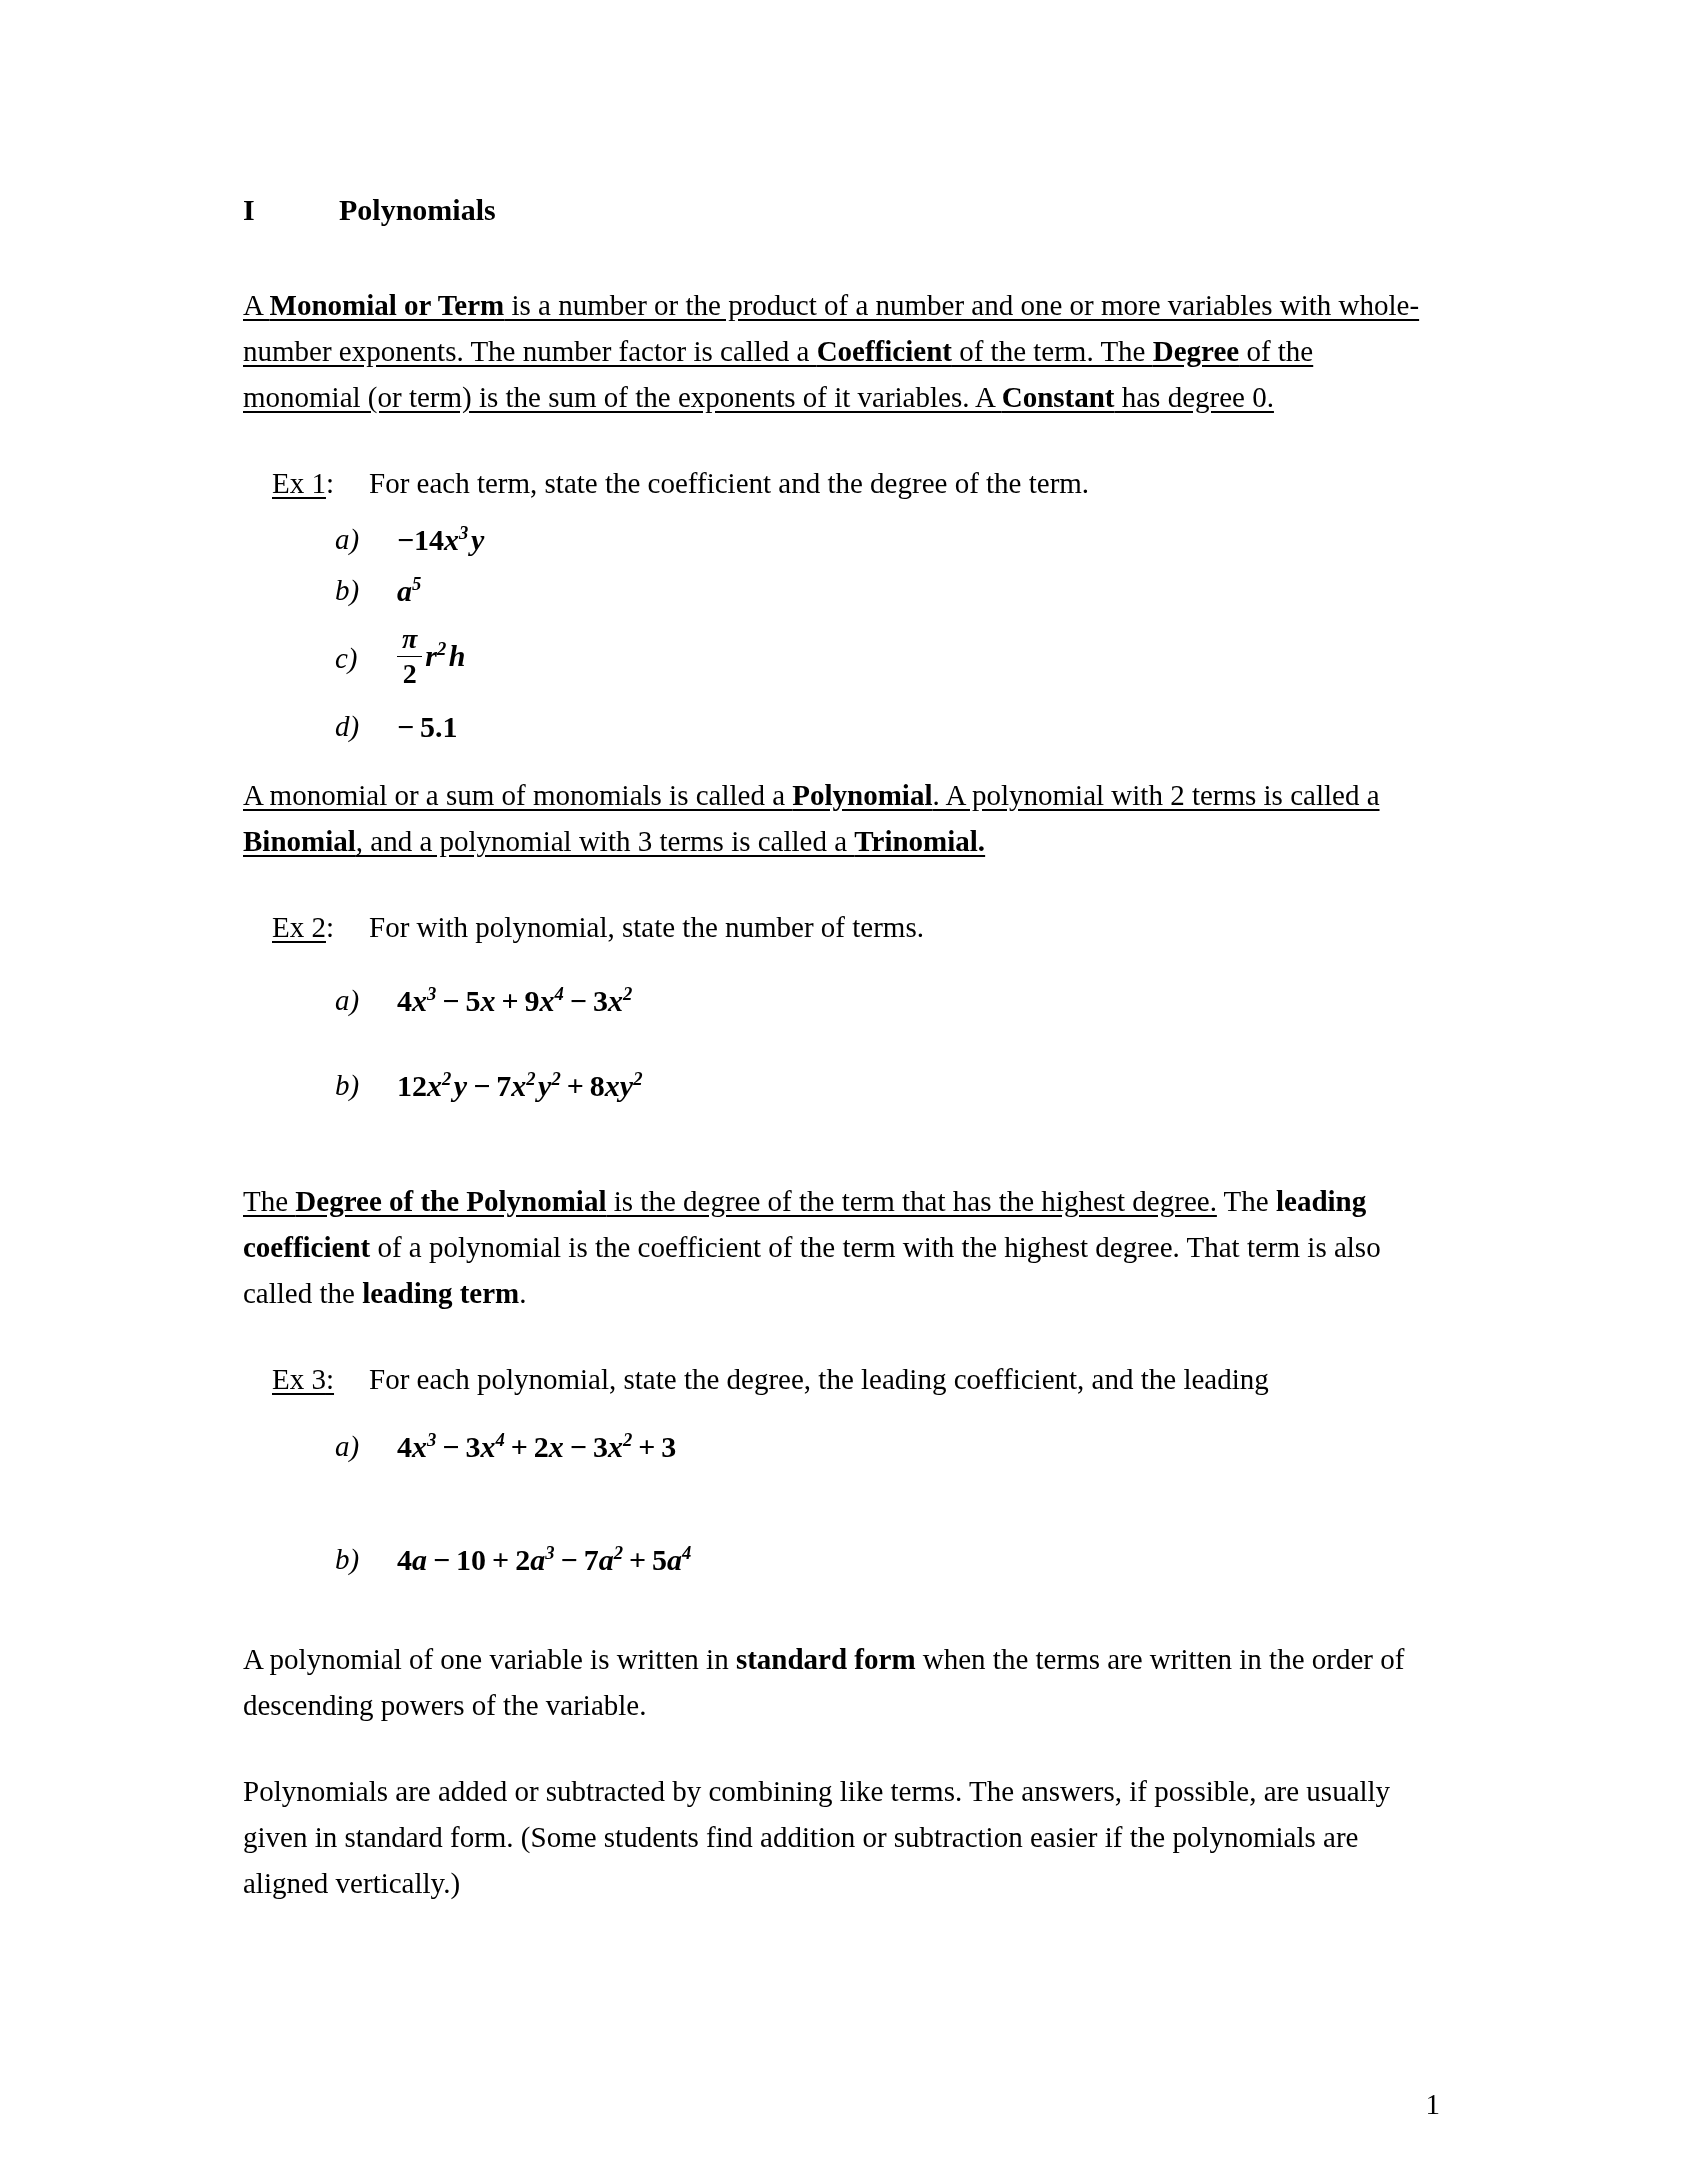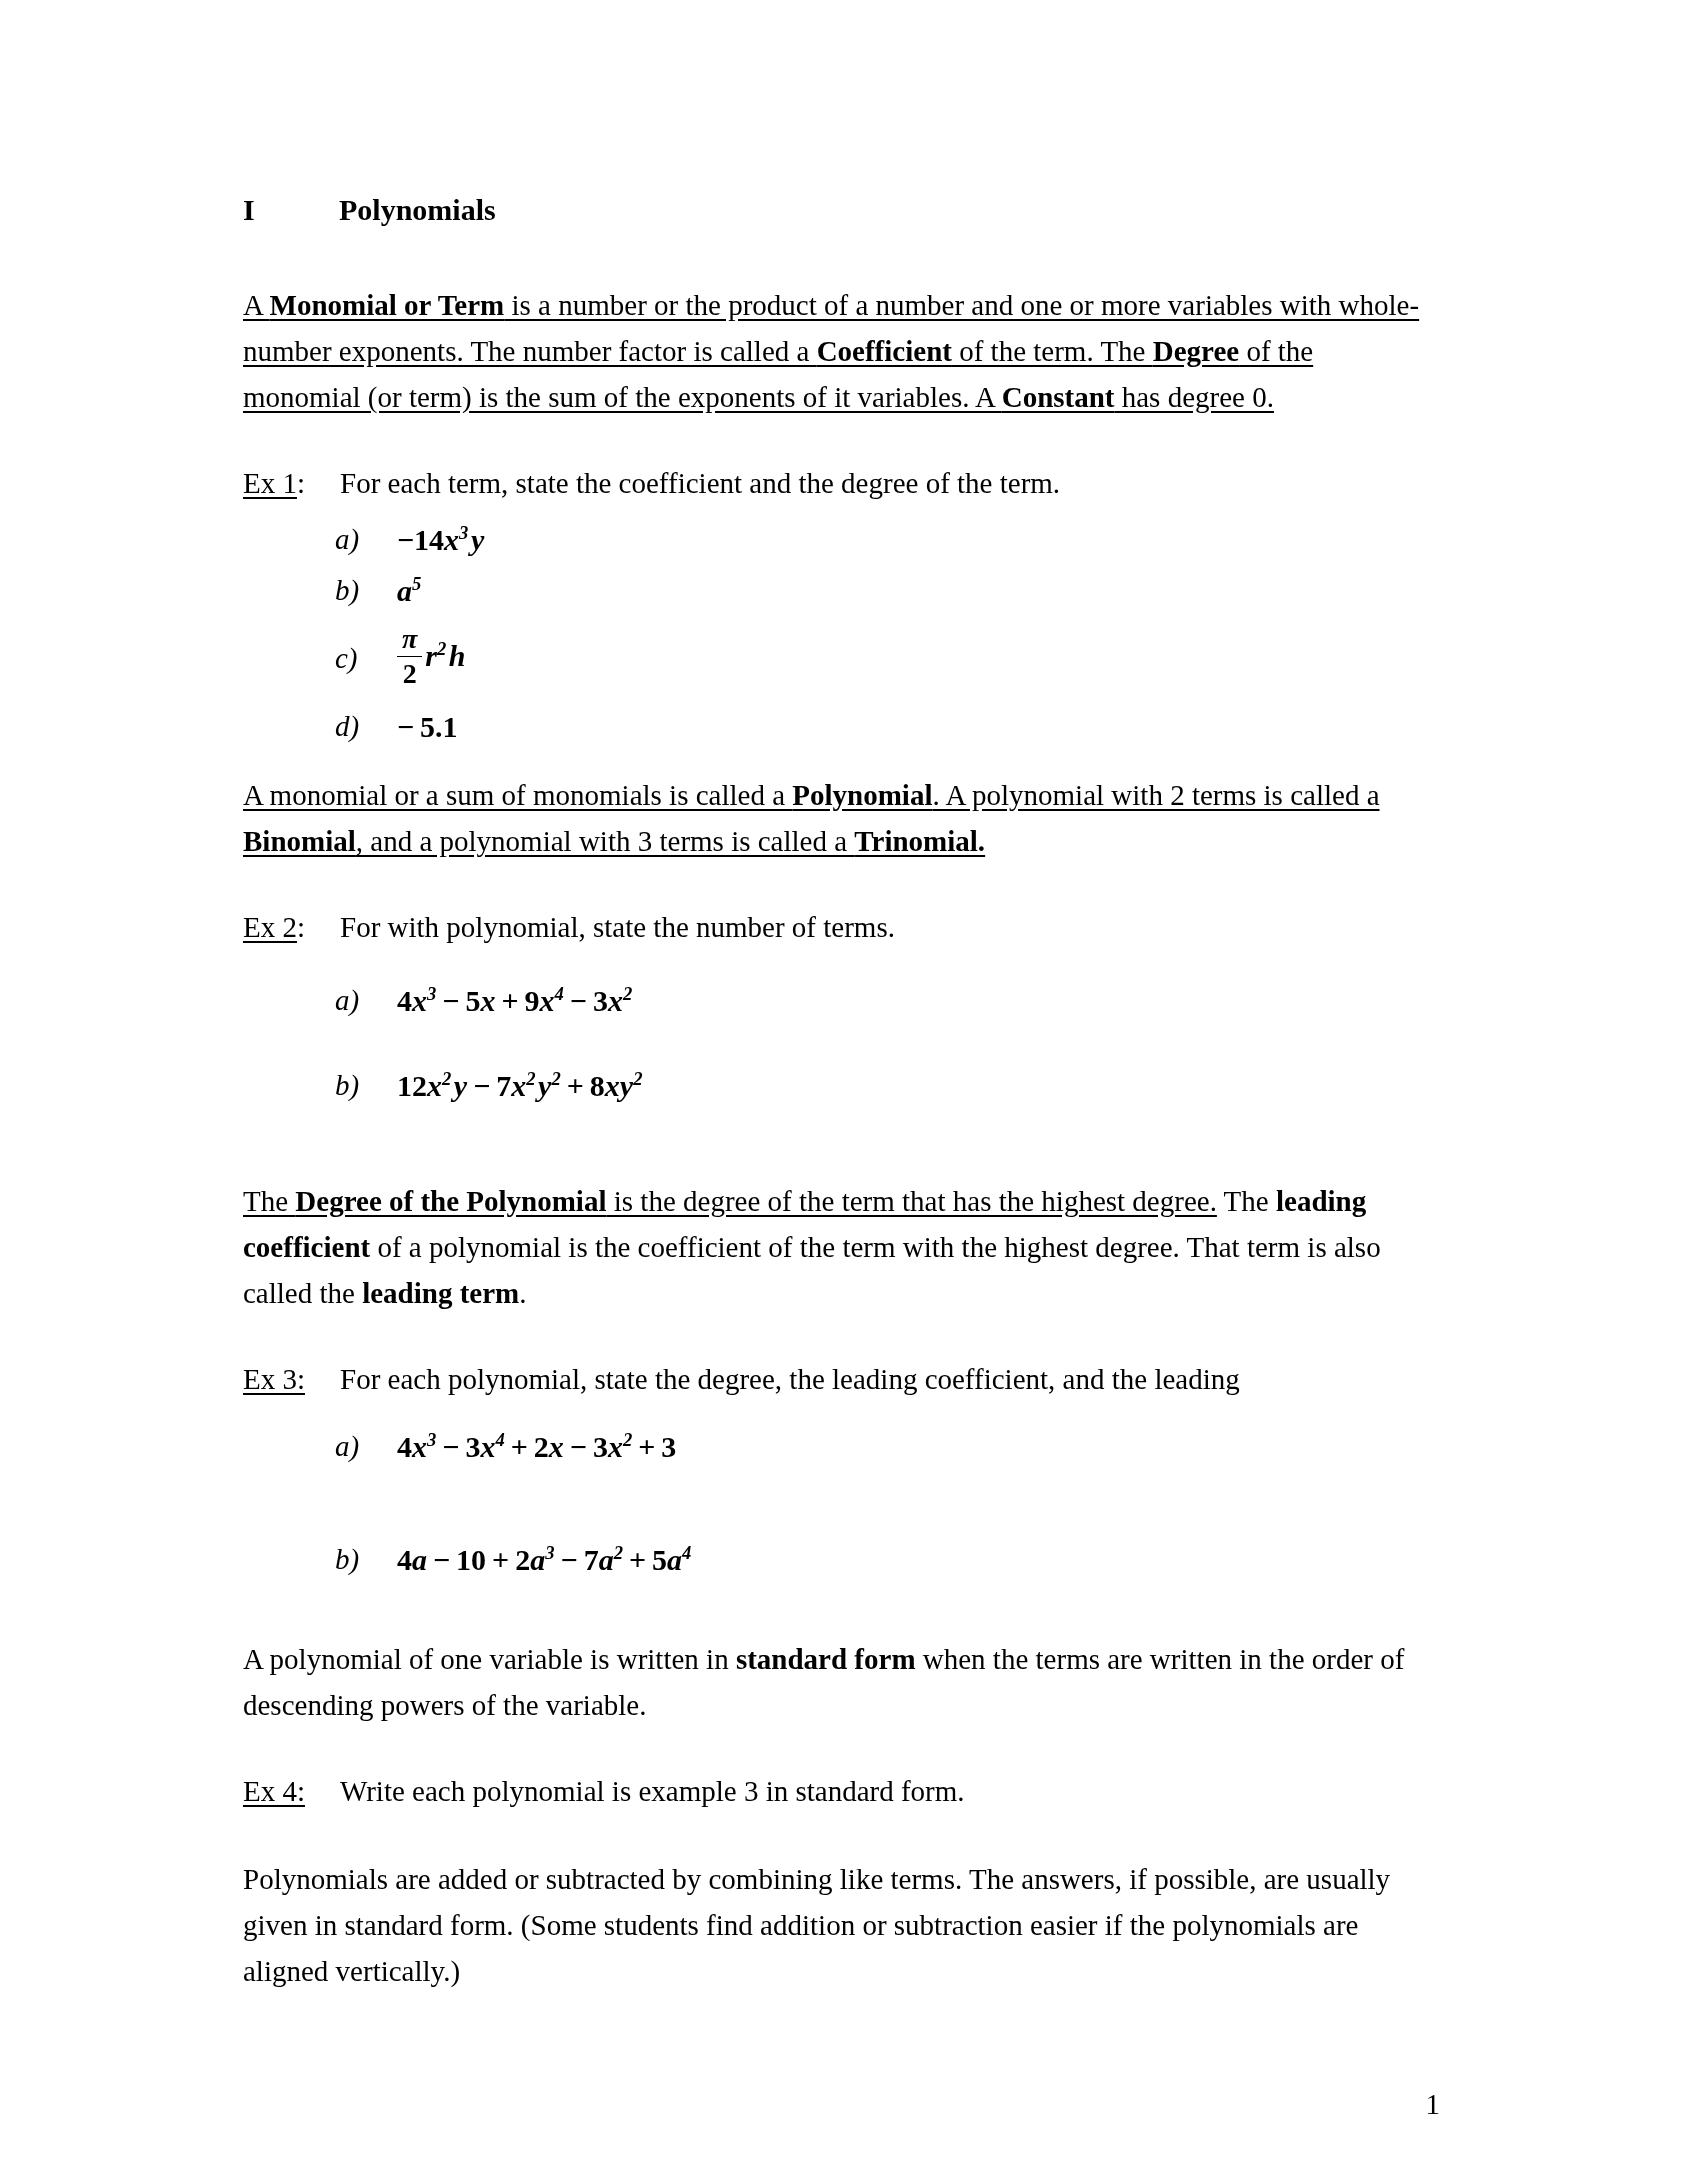--- a/index.html
+++ b/index.html
@@ -52,20 +52,21 @@
   .u { text-decoration: underline; text-underline-offset: 4px; }
   .b { font-weight: bold; }
 
   
   .example { margin: 0 0 20px 0; }
   .ex-line {
     font-size: 29px;
     line-height: 46px;
     display: flex;
     align-items: flex-start;
+    margin-left: 29px;
   }
   .ex-label {
     flex: 0 0 auto;
     width: 97px;
   }
   .ex-label .u { text-decoration: underline; text-underline-offset: 4px; }
   .ex-text { flex: 1 1 auto; }
   .ex-cont {
     font-size: 29px;
     line-height: 46px;
@@ -230,26 +231,20 @@
         <span class="expr math">4<i>a</i><span class="op">−</span>10<span class="op">+</span>2<i>a</i><sup>3</sup><span class="op">−</span>7<i>a</i><sup>2</sup><span class="op">+</span>5<i>a</i><sup>4</sup></span>
       </div>
 
     </div>
   </div>
 
   <p class="body" style="margin-top:34px;">
     <span>A polynomial of one variable is written in </span><span class="b">standard form</span><span> when the terms are written in the order of descending powers of the variable.</span>
   </p>
 
-  <div class="example" style="margin-bottom:42px;">
-    <div class="ex-line">
-      <span class="ex-label"><span class="u"><span>Ex 4</span><span>:</span></span></span>
-      <span class="ex-text">Write each polynomial is example 3 in standard form.</span>
-    </div>
-  </div>
 
 
   <p class="body">Polynomials are added or subtracted by combining like terms.  The answers, if possible, are usually given in standard form.  (Some students find addition or subtraction easier if the polynomials are aligned vertically.)</p>
 
   <div class="page-number">1</div>
 
 </div>
 
 
 </body></html>

